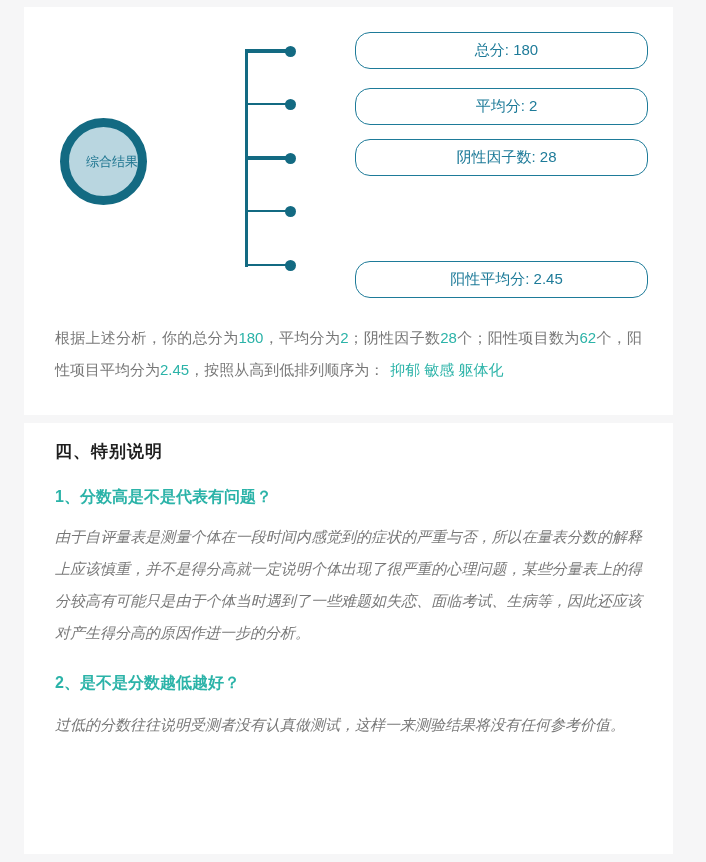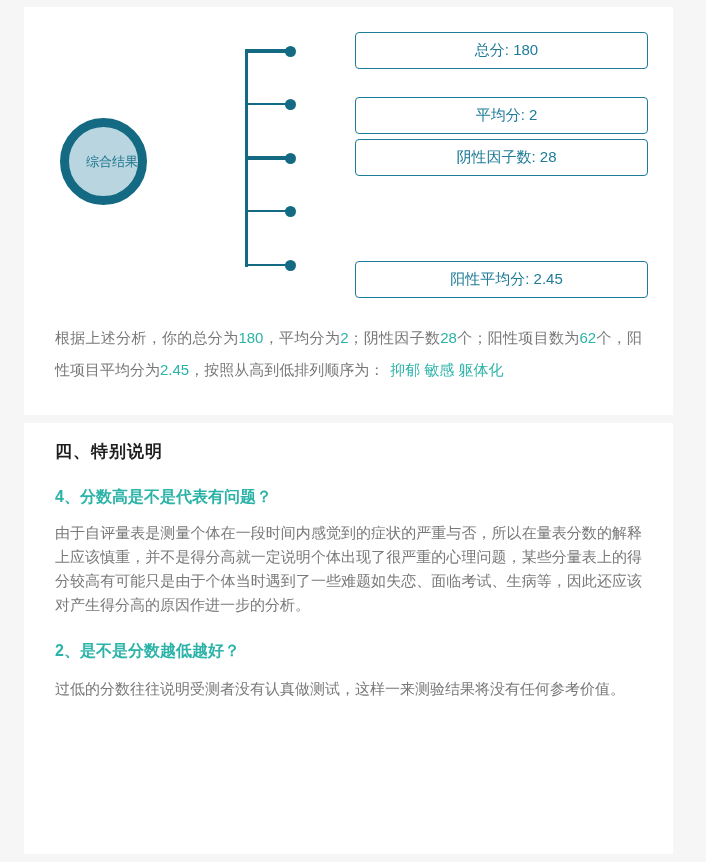--- a/index.html
+++ b/index.html
@@ -70,21 +70,21 @@
     left: 261px;
     width: 11px; height: 11px;
     border-radius: 50%;
     background: #136a82;
   }
   .stat-box {
     position: absolute;
     left: 331px;
     width: 293px; height: 37px;
     border: 1.5px solid #1e7b99;
-    border-radius: 4px;
+    border-radius: 15px;
     background: #ffffff;
     color: #1e7b99;
     font-size: 15px;
     line-height: 34px;
     text-align: center;
     padding-left: 10px;
   }
   
   .summary {
     font-size: 15px;
@@ -97,23 +97,24 @@
   .sub-heading {
     margin-top: 24px;
     font-size: 16px;
     font-weight: bold;
     color: #2bb3a8;
     height: 20px; line-height: 20px;
   }
   .body-para {
     margin-top: 14px;
     font-size: 15px;
-    line-height: 24px;
+    line-height: 32px;
     color: #787878;
     text-align: justify;
+    font-style: italic;
   }
   .body-para.last { margin-top: 16px; }
 </style>
 </head>
 <body>
 
 <div class="card card-results">
 
   <div class="diagram">
 
@@ -127,29 +128,29 @@
     <div class="dot" style="top:72px"></div>
     <div class="dot" style="top:126px"></div>
     <div class="dot" style="top:179px"></div>
     <div class="dot" style="top:233px"></div>
 
     <div class="result-node">
       <span>综合结果</span>
     </div>
 
     <div class="stat-box" style="top:5px">总分: 180</div>
-    <div class="stat-box" style="top:70px">平均分: 2</div>
+    <div class="stat-box" style="top:61px">平均分: 2</div>
     <div class="stat-box" style="top:112px">阴性因子数: 28</div>
     <div class="stat-box" style="top:234px">阳性平均分: 2.45</div>
   </div>
 
   <p class="summary"><span>根据上述分析，你的总分为</span><span class="hl">180</span><span>，平均分为</span><span class="hl">2</span><span>；阴性因子数</span><span class="hl">28</span><span>个；阳性项目数为</span><span class="hl">62</span><span>个，阳性项目平均分为</span><span class="hl">2.45</span><span>，按照从高到低排列顺序为：</span><span class="hl-bold">抑郁 敏感 躯体化</span></p>
 </div>
 
 <div class="card card-notes">
   <h2 class="section-title">四、特别说明</h2>
 
-  <div class="sub-heading">4、分数高是不是代表有问题？</div>
+  <div class="sub-heading">1、分数高是不是代表有问题？</div>
   <p class="body-para">由于自评量表是测量个体在一段时间内感觉到的症状的严重与否，所以在量表分数的解释上应该慎重，并不是得分高就一定说明个体出现了很严重的心理问题，某些分量表上的得分较高有可能只是由于个体当时遇到了一些难题如失恋、面临考试、生病等，因此还应该对产生得分高的原因作进一步的分析。</p>
 
   <div class="sub-heading">2、是不是分数越低越好？</div>
   <p class="body-para last">过低的分数往往说明受测者没有认真做测试，这样一来测验结果将没有任何参考价值。</p>
 </div>
 
 </body></html>

